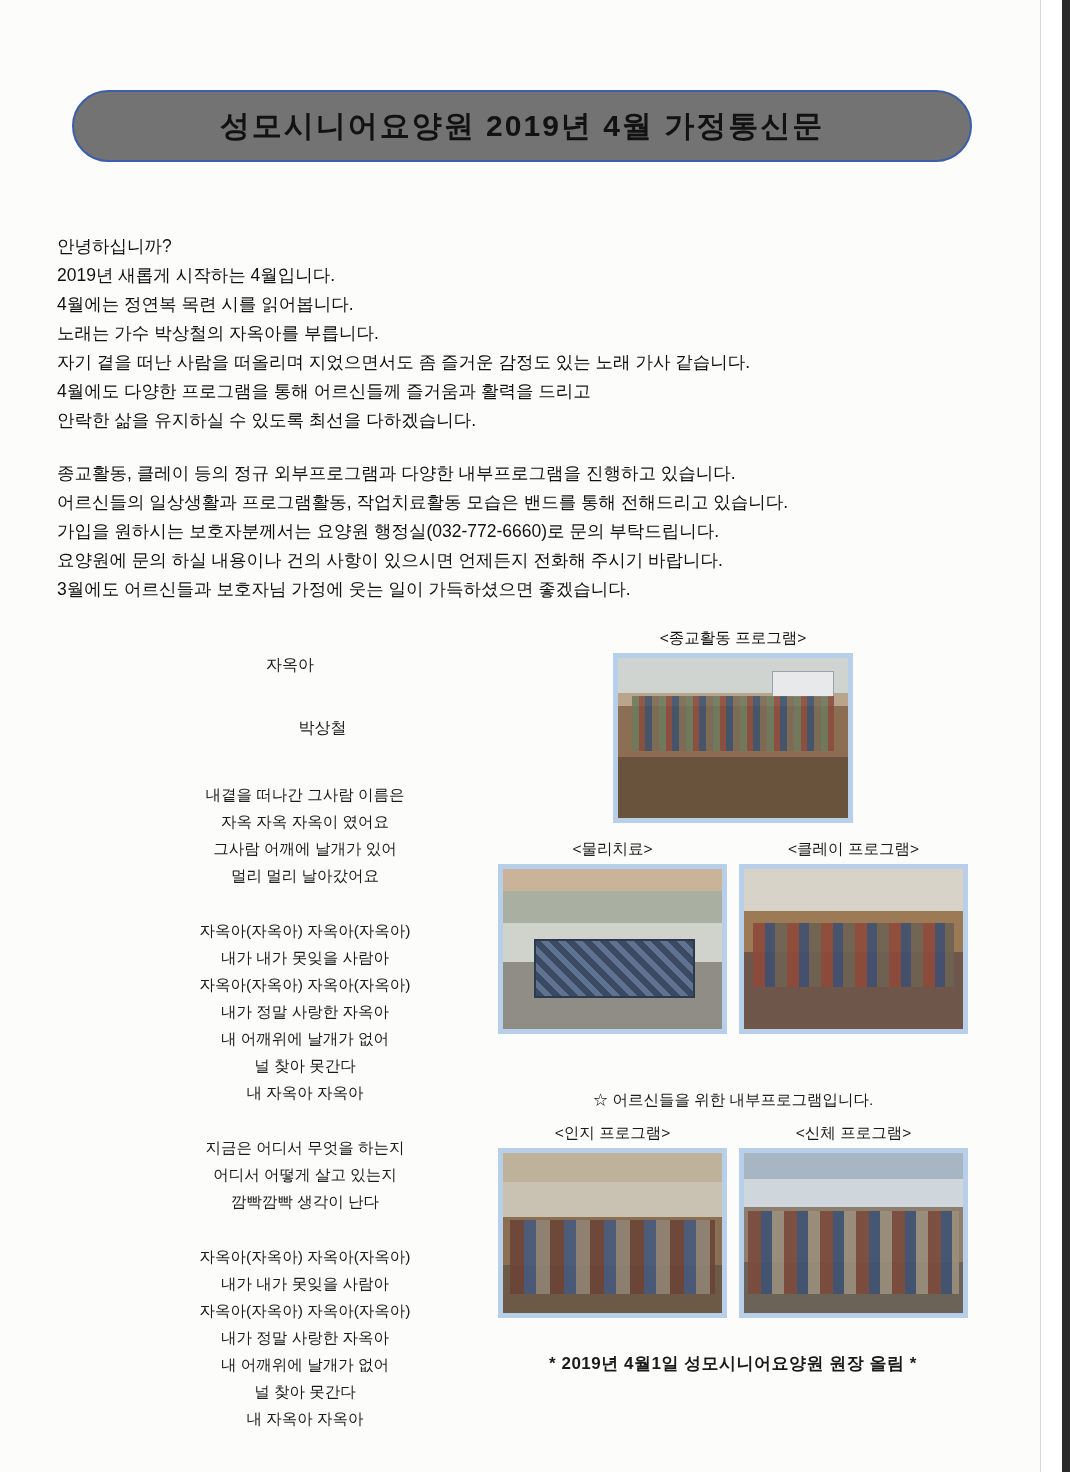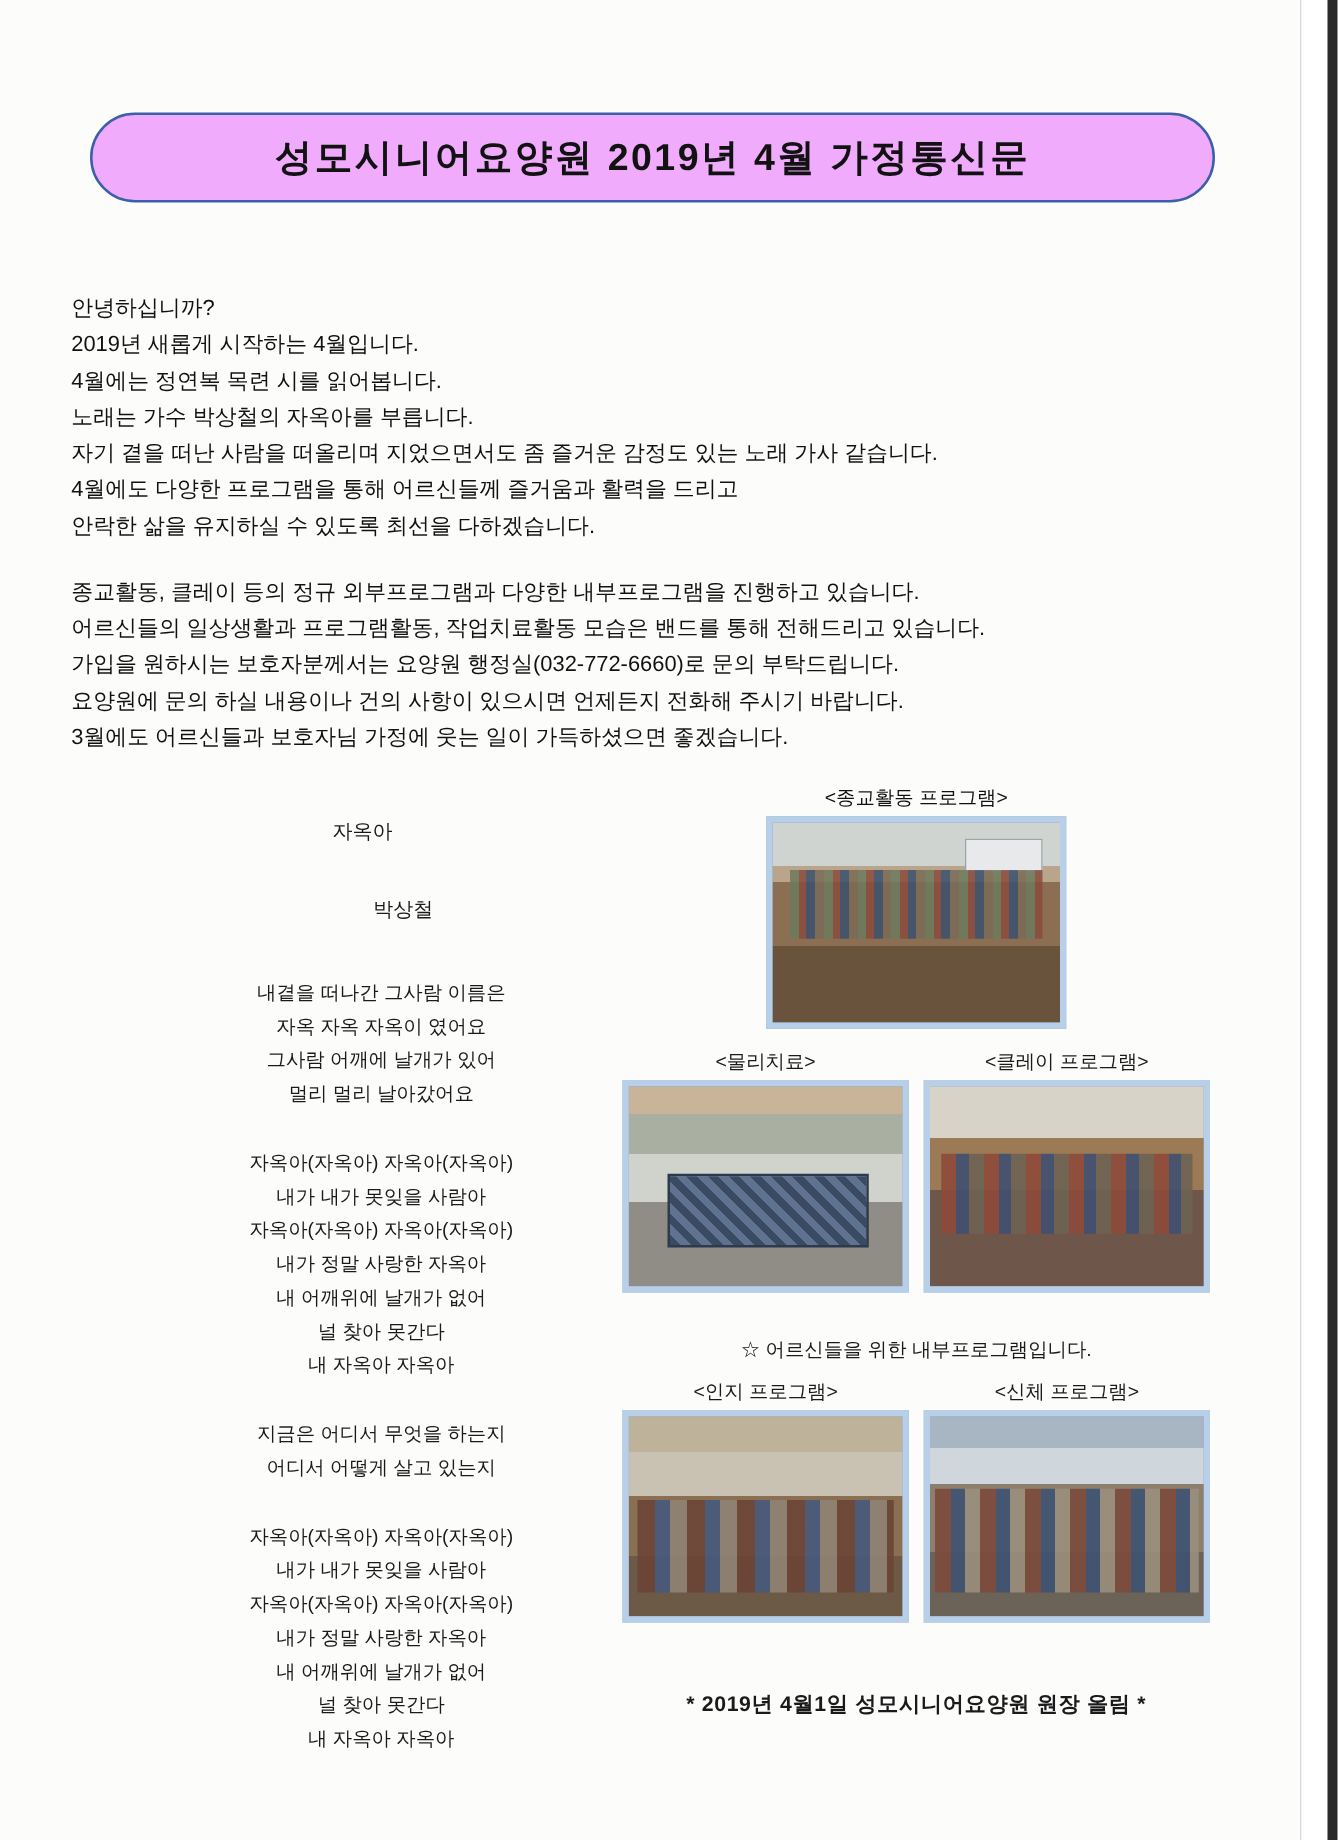--- a/index.html
+++ b/index.html
@@ -26,21 +26,21 @@
     position:absolute; top:0; left:0; width:1040px; height:1472px;
     background:#fcfcfb;
   }
   
   .title-banner {
     position:absolute;
     left:72px; top:90px;
     width:900px; height:72px;
     border:2px solid #3b5fa8;
     border-radius:36px / 36px;
-    background:#f0abfc;
+    background:#737373;
     display:flex; align-items:center; justify-content:center;
   }
   .title-text {
     font-size:30px;
     font-weight:bold;
     letter-spacing:2px;
     color:#121212;
     white-space:nowrap;
   }
   
@@ -209,20 +209,21 @@
       <div>자옥아(자옥아) 자옥아(자옥아)</div>
       <div>내가 정말 사랑한 자옥아</div>
       <div>내 어깨위에 날개가 없어</div>
       <div>널 찾아 못간다</div>
       <div>내 자옥아 자옥아</div>
     </div>
 
     <div class="stanza">
       <div>지금은 어디서 무엇을 하는지</div>
       <div>어디서 어떻게 살고 있는지</div>
+      <div>깜빡깜빡 생각이 난다</div>
     </div>
 
     <div class="stanza">
       <div>자옥아(자옥아) 자옥아(자옥아)</div>
       <div>내가 내가 못잊을 사람아</div>
       <div>자옥아(자옥아) 자옥아(자옥아)</div>
       <div>내가 정말 사랑한 자옥아</div>
       <div>내 어깨위에 날개가 없어</div>
       <div>널 찾아 못간다</div>
       <div>내 자옥아 자옥아</div>
@@ -243,21 +244,21 @@
     </div>
     <div class="pair">
       <div class="photo-frame">
         <div class="photo-inner ph-physio"></div>
       </div>
       <div class="photo-frame">
         <div class="photo-inner ph-clay"></div>
       </div>
     </div>
 
-    <div class="section-head" style="margin-top:36px;">☆ 어르신들을 위한 내부프로그램입니다.</div>
+    <div class="section-head" style="margin-top:56px;">☆ 어르신들을 위한 내부프로그램입니다.</div>
 
     <div class="pair-caption" style="margin-top:2px;">
       <div>&lt;인지 프로그램&gt;</div>
       <div>&lt;신체 프로그램&gt;</div>
     </div>
     <div class="pair">
       <div class="photo-frame">
         <div class="photo-inner ph-cognitive"></div>
       </div>
       <div class="photo-frame">

